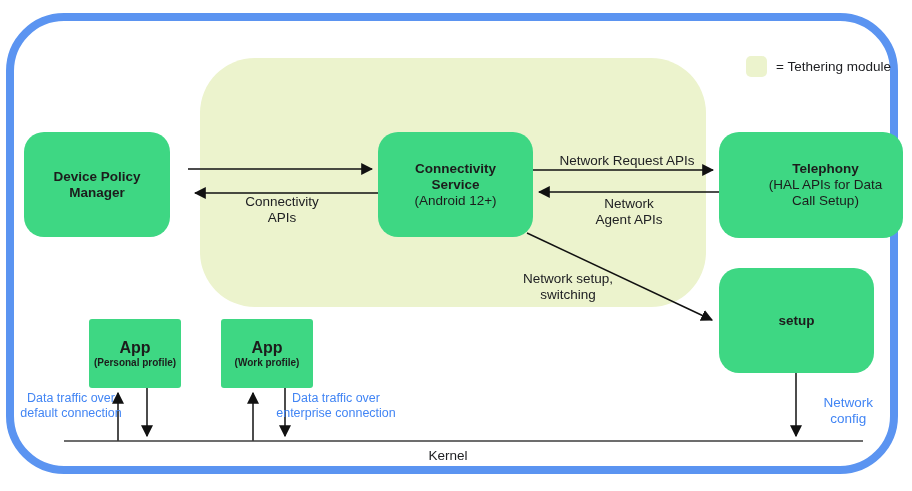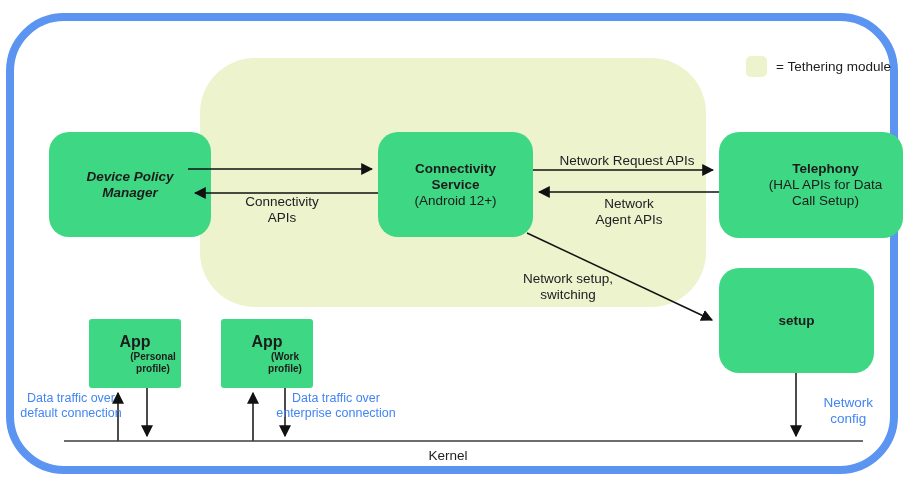--- a/index.html
+++ b/index.html
@@ -26,29 +26,29 @@
   .legend .swatch{width:21px;height:21px;background:var(--tethering-bg);border-radius:5px;}
   .legend .legend-text{font-size:13.5px;}
 
   .node{
     position:absolute;background:var(--node-green);border-radius:20px;
     display:flex;flex-direction:column;align-items:center;justify-content:center;
     text-align:center;line-height:16px;color:#1c1c1c;
   }
   .node-title{font-weight:bold;font-size:13.5px;white-space:pre-line;}
   .node-sub{font-size:13.5px;white-space:pre-line;}
-  .node-dpm{left:49px;top:132px;width:162px;height:105px;font-style:italic;}
+  .node-dpm{left:24px;top:132px;width:146px;height:105px;}
   .node-cs{left:378px;top:132px;width:155px;height:105px;}
   .node-tel{left:719px;top:132px;width:155px;height:106px;padding-left:29px;}
   .node-netd{left:719px;top:268px;width:155px;height:105px;}
   .node-app{border-radius:3px;line-height:14px;}
   .node-app-personal{left:89px;top:319px;width:92px;height:69px;}
   .node-app-work{left:221px;top:319px;width:92px;height:69px;}
   .node-app .node-title{font-size:16px;line-height:18px;}
-  .node-app .node-sub{font-size:10px;font-weight:bold;line-height:12px;padding-left:36px;}
+  .node-app .node-sub{font-size:10px;font-weight:bold;line-height:12px;}
 
   .lbl{
     position:absolute;font-size:13.5px;line-height:16px;text-align:center;
     white-space:pre-line;transform:translateX(-50%);
   }
   .lbl-connectivity-apis{left:282px;top:194px;}
   .lbl-network-request{left:627px;top:153px;}
   .lbl-network-agent{left:629px;top:196px;}
   .lbl-network-setup{left:568px;top:271px;}
   .lbl-blue{color:var(--link-blue);font-size:12.5px;line-height:15px;}

